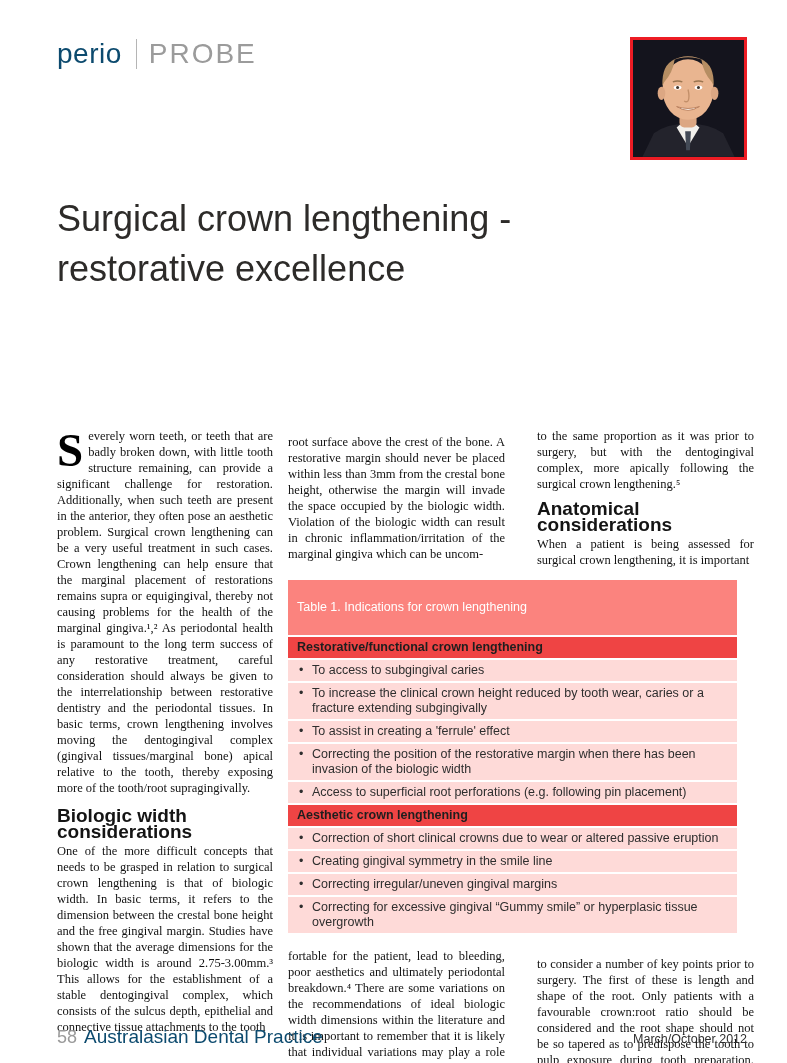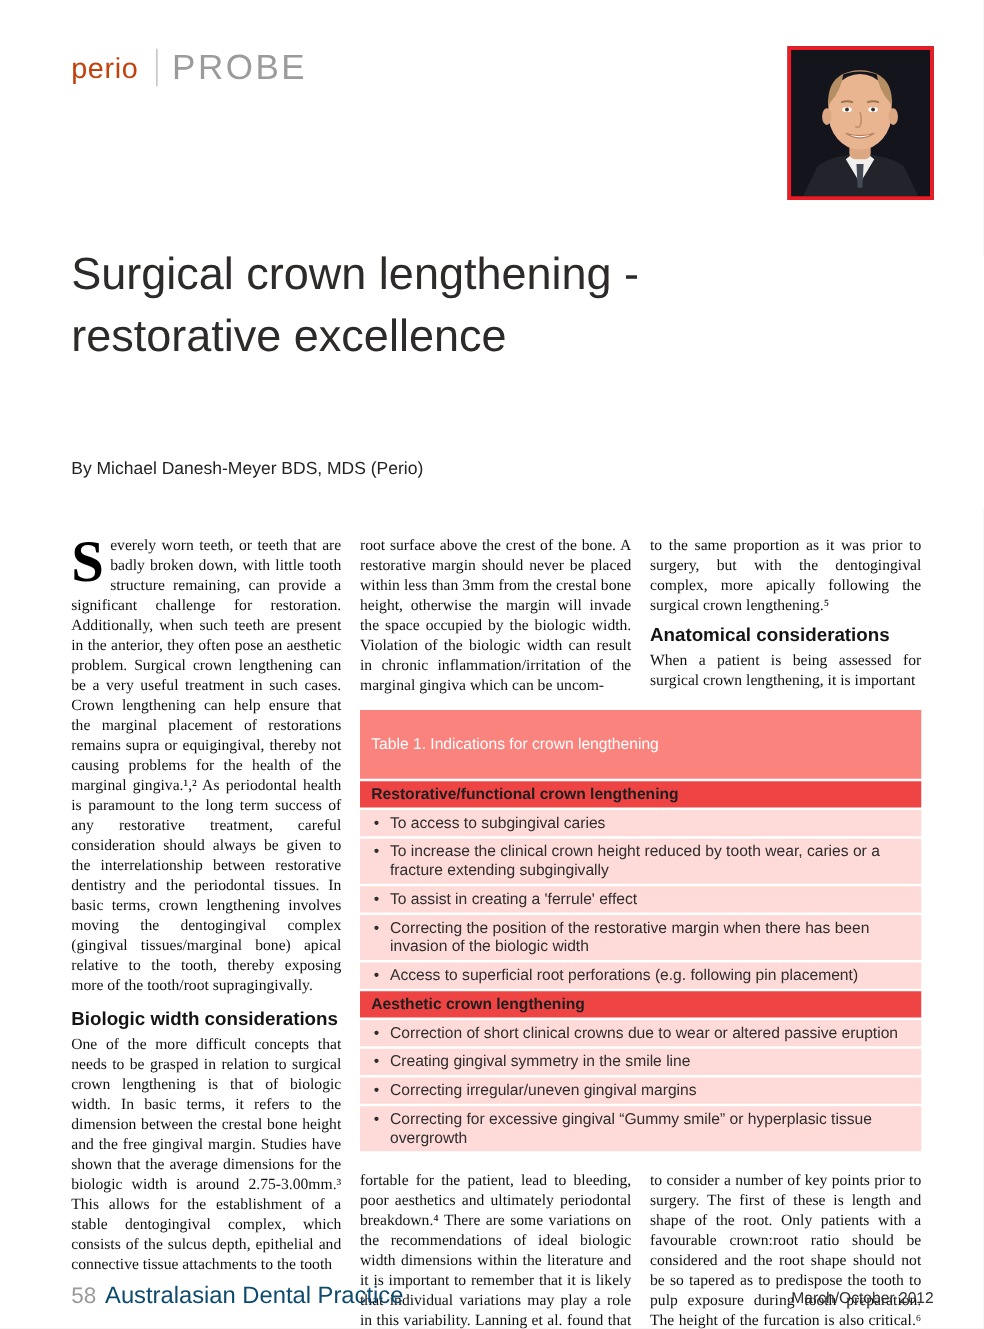--- a/index.html
+++ b/index.html
@@ -5,47 +5,47 @@
   * { margin:0; padding:0; box-sizing:border-box; }
   html,body { background:#e9e9e9; }
   .page {
     position:relative; width:787px; height:1063px; margin:0 auto;
     background:#ffffff; overflow:hidden;
     font-family:"Liberation Sans", sans-serif; color:#1c1c1c;
   }
 
   
   .logo { position:absolute; left:57px; top:38px; display:flex; align-items:center; }
-  .logo-perio { color:#c2410c; font-size:23px; font-weight:400; letter-spacing:0.5px; }
+  .logo-perio { color:#0c4a6e; font-size:28px; font-weight:400; letter-spacing:0.5px; }
   .logo-div { width:1px; height:30px; background:#b5b5b5; margin:0 12px 0 14px; }
   .logo-probe { color:#9b9b9b; font-size:28px; font-weight:300; letter-spacing:2px; }
 
   .photo {
     position:absolute; left:630px; top:37px; width:117px; height:123px;
     border:3px solid #ed1c24; background:#15151d;
   }
   .photo svg { display:block; width:100%; height:100%; }
 
   
   .title { position:absolute; left:57px; top:194px; width:600px; color:#2d2b29;
            font-size:36px; line-height:50px; font-weight:400; }
   .byline { position:absolute; left:57px; top:366px; font-size:14px; color:#232323; }
 
   
   .body { position:absolute; left:57px; top:428px; width:690px; display:flex; gap:15px; }
   .col   { font-family:"Liberation Serif", serif; font-size:12.5px; line-height:16px;
            text-align:justify; color:#111; }
   .col1  { width:216px; flex:0 0 216px; }
   .rightarea { flex:1; display:flex; flex-direction:column; }
-  .toprow, .bottomrow { display:flex; gap:15px; }
+  .toprow, .bottomrow { display:flex; gap:32px;align-items:center; }
   .toprow .col, .bottomrow .col { width:217px; flex:0 0 217px; }
 
   .dropcap { float:left; font-family:"Liberation Serif", serif; font-weight:700;
              font-size:47px; line-height:38px; padding:3px 5px 0 0; color:#000; }
-  .sechead { font-family:"Liberation Sans", sans-serif; font-weight:700; font-size:15px;
+  .sechead { font-family:"Liberation Sans", sans-serif; font-weight:700; font-size:19px;
              color:#141414; margin:9px 0 3px 0; text-align:left; }
   .col1 .sechead { margin-top:12px; }
 
   
   .tbl { margin-top:12px; width:449px; font-size:12.5px; line-height:15px; }
   .tbl-row { margin-bottom:2px; }
   .tbl-title { background:#fb837e; color:#ffffff; padding:20px 9px; }
   .tbl-section { background:#ef4444; color:#1e1e1e; font-weight:700; padding:3px 9px; }
   .tbl-item { background:#fedad8; color:#2e2e2e; padding:3px 9px 3px 24px; position:relative; }
   .tbl-item::before { content:"\2022"; position:absolute; left:11px; top:3px; color:#2e2e2e; }
@@ -102,21 +102,20 @@
 
       <path d="M46 70 Q58 78 70 70 Q58 74 46 70 Z" fill="#ffffff" stroke="#b97f5c" stroke-width="1"></path>
     </svg>
   </div>
 
   <div class="title">
     <div>Surgical crown lengthening -</div>
     <div>restorative excellence</div>
   </div>
 
-  <div class="byline">By Michael Danesh-Meyer BDS, MDS (Perio)</div>
 
   <div class="body">
 
     <div class="col col1">
       <span class="dropcap">S</span><span>everely worn teeth, or teeth that are badly broken down, with little tooth structure remaining, can provide a significant challenge for restoration. Additionally, when such teeth are present in the anterior, they often pose an aesthetic problem. Surgical crown lengthening can be a very useful treatment in such cases. Crown lengthening can help ensure that the marginal placement of restorations remains supra or equigingival, thereby not causing problems for the health of the marginal gingiva.¹,² As periodontal health is paramount to the long term success of any restorative treatment, careful consideration should always be given to the interrelationship between restorative dentistry and the periodontal tissues. In basic terms, crown lengthening involves moving the dentogingival complex (gingival tissues/marginal bone) apical relative to the tooth, thereby exposing more of the tooth/root supragingivally.</span>
       <div class="sechead">Biologic width considerations</div>
       <div>One of the more difficult concepts that needs to be grasped in relation to surgical crown lengthening is that of biologic width. In basic terms, it refers to the dimension between the crestal bone height and the free gingival margin. Studies have shown that the average dimensions for the biologic width is around 2.75-3.00mm.³ This allows for the establishment of a stable dentogingival complex, which consists of the sulcus depth, epithelial and connective tissue attachments to the tooth</div>
     </div>
 
     <div class="rightarea">

